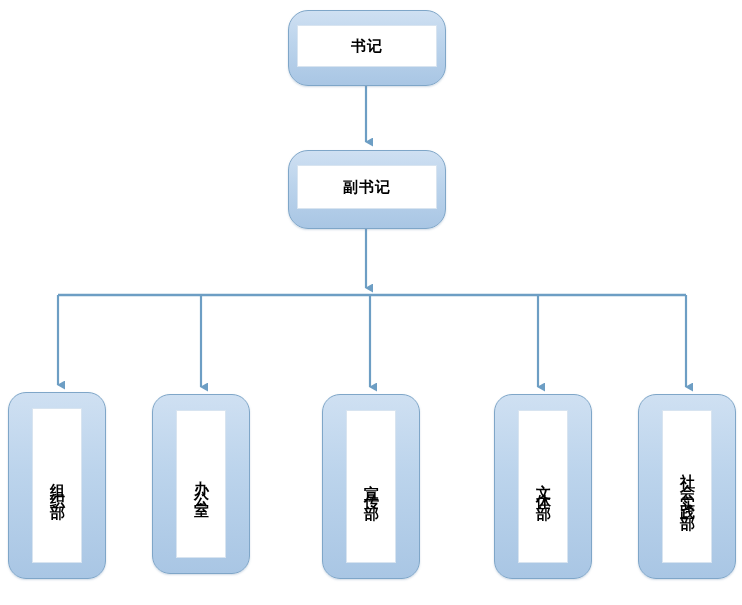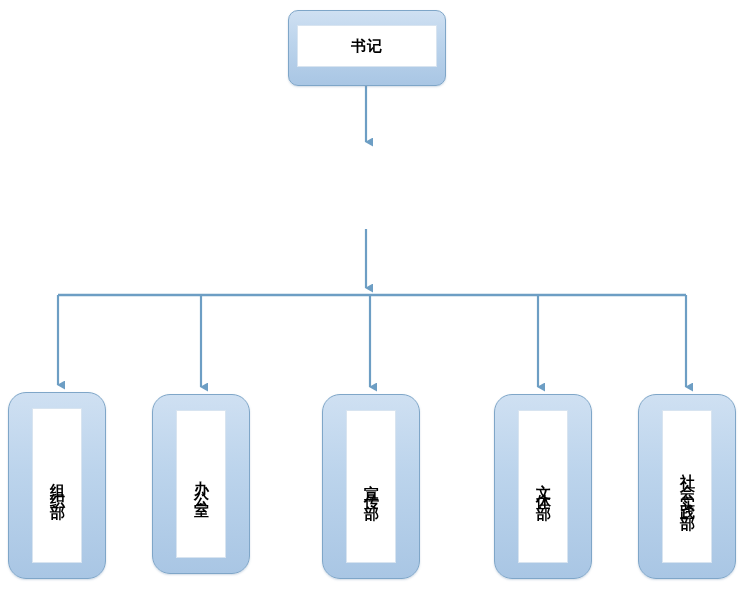--- a/index.html
+++ b/index.html
@@ -24,21 +24,21 @@
     top: 0;
     width: 742px;
     height: 605px;
     pointer-events: none;
   }
 
   
   .node {
     position: absolute;
     box-sizing: border-box;
-    border-radius: 10px;
+    border-radius: 20px;
     border: 1px solid #7fa6c8;
     background: linear-gradient(to bottom, #cfe0f2 0%, #bcd4ec 42%, #a9c6e4 100%);
     box-shadow: 0 1px 2px rgba(120,150,180,0.35);
     display: flex;
     align-items: center;
     justify-content: center;
   }
   .node.tall {
     border-radius: 18px;
   }
@@ -116,20 +116,25 @@
     <line x1="538" y1="295" x2="538" y2="387" stroke="#6d9ec4" stroke-width="2.2" marker-end="url(#arrowhead)"></line>
     <line x1="686" y1="295" x2="686" y2="387" stroke="#6d9ec4" stroke-width="2.2" marker-end="url(#arrowhead)"></line>
   </svg>
 
   <div class="node" id="node-secretary">
     <div class="node-inner">
       <span class="node-label">书记</span>
     </div>
   </div>
 
+  <div class="node" id="node-deputy-secretary">
+    <div class="node-inner">
+      <span class="node-label">副书记</span>
+    </div>
+  </div>
 
   <div class="node tall" id="node-dept-0">
     <div class="node-inner vertical">
       <span class="node-label vertical">组织部</span>
     </div>
   </div>
 
   <div class="node tall" id="node-dept-1">
     <div class="node-inner vertical">
       <span class="node-label vertical">办公室</span>

